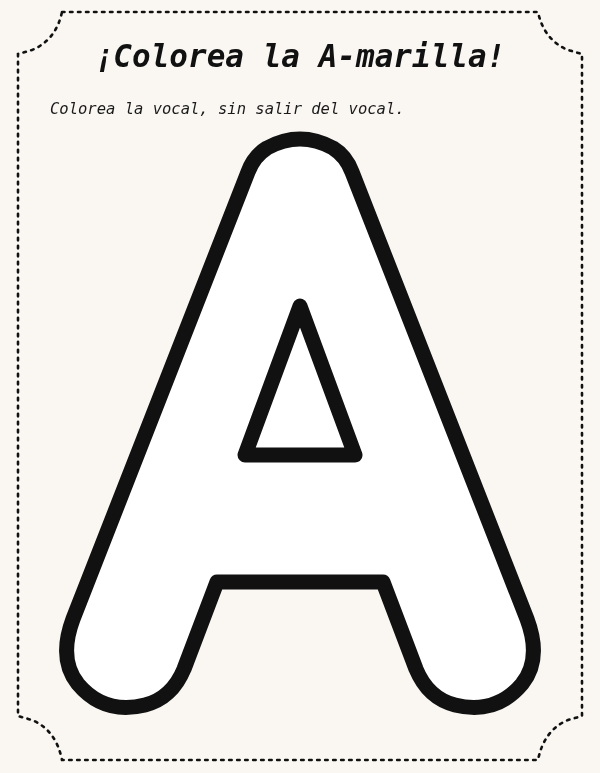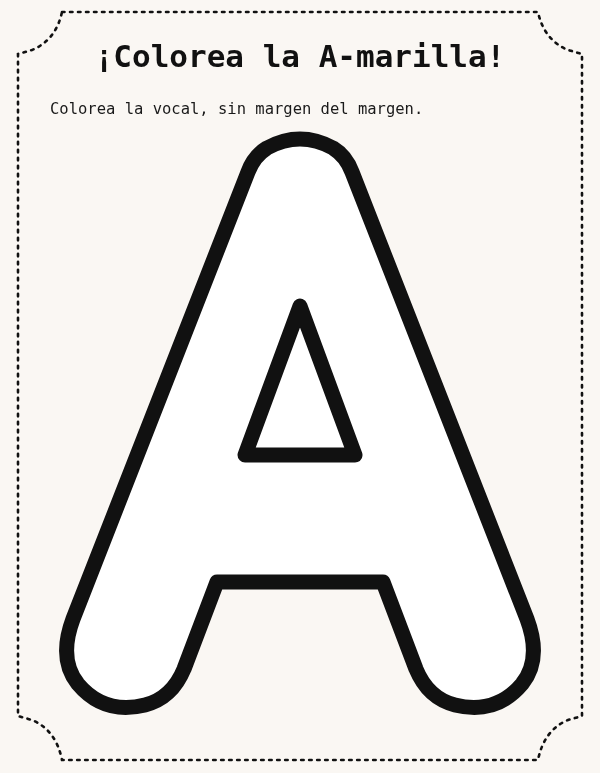--- a/index.html
+++ b/index.html
@@ -11,20 +11,21 @@
     height: 773px;
     background: #f9f6f2;
     font-family: "DejaVu Sans", sans-serif;
     overflow: hidden;
   }
   .page {
     position: relative;
     width: 600px;
     height: 773px;
     background: #faf7f3;
+    font-style: italic;
   }
   
   .frame {
     position: absolute;
     left: 16px;
     top: 10px;
     width: 568px;
     height: 752px;
     pointer-events: none;
   }
@@ -87,21 +88,21 @@
                L 16 40
                Q 40 30 46 2 Z" fill="none" stroke="#111111" stroke-width="2.6" stroke-dasharray="2.5 5.5" stroke-linecap="round"></path>
     </svg>
   </div>
 
   <div class="title-wrap">
     <div class="title">¡Colorea la A-marilla!</div>
   </div>
 
   <div class="subtitle-wrap">
-    <div class="subtitle">Colorea la vocal, sin margen del margen.</div>
+    <div class="subtitle">Colorea la vocal, sin salir del vocal.</div>
   </div>
 
   <div class="letter-area">
     <svg width="540" height="590" viewBox="0 0 540 590" class="letter-svg">
 
       <path d="M 237 18
                Q 270 0 303 18
                Q 316 26 322 42
                L 497 489
                Q 512 529 492 554

